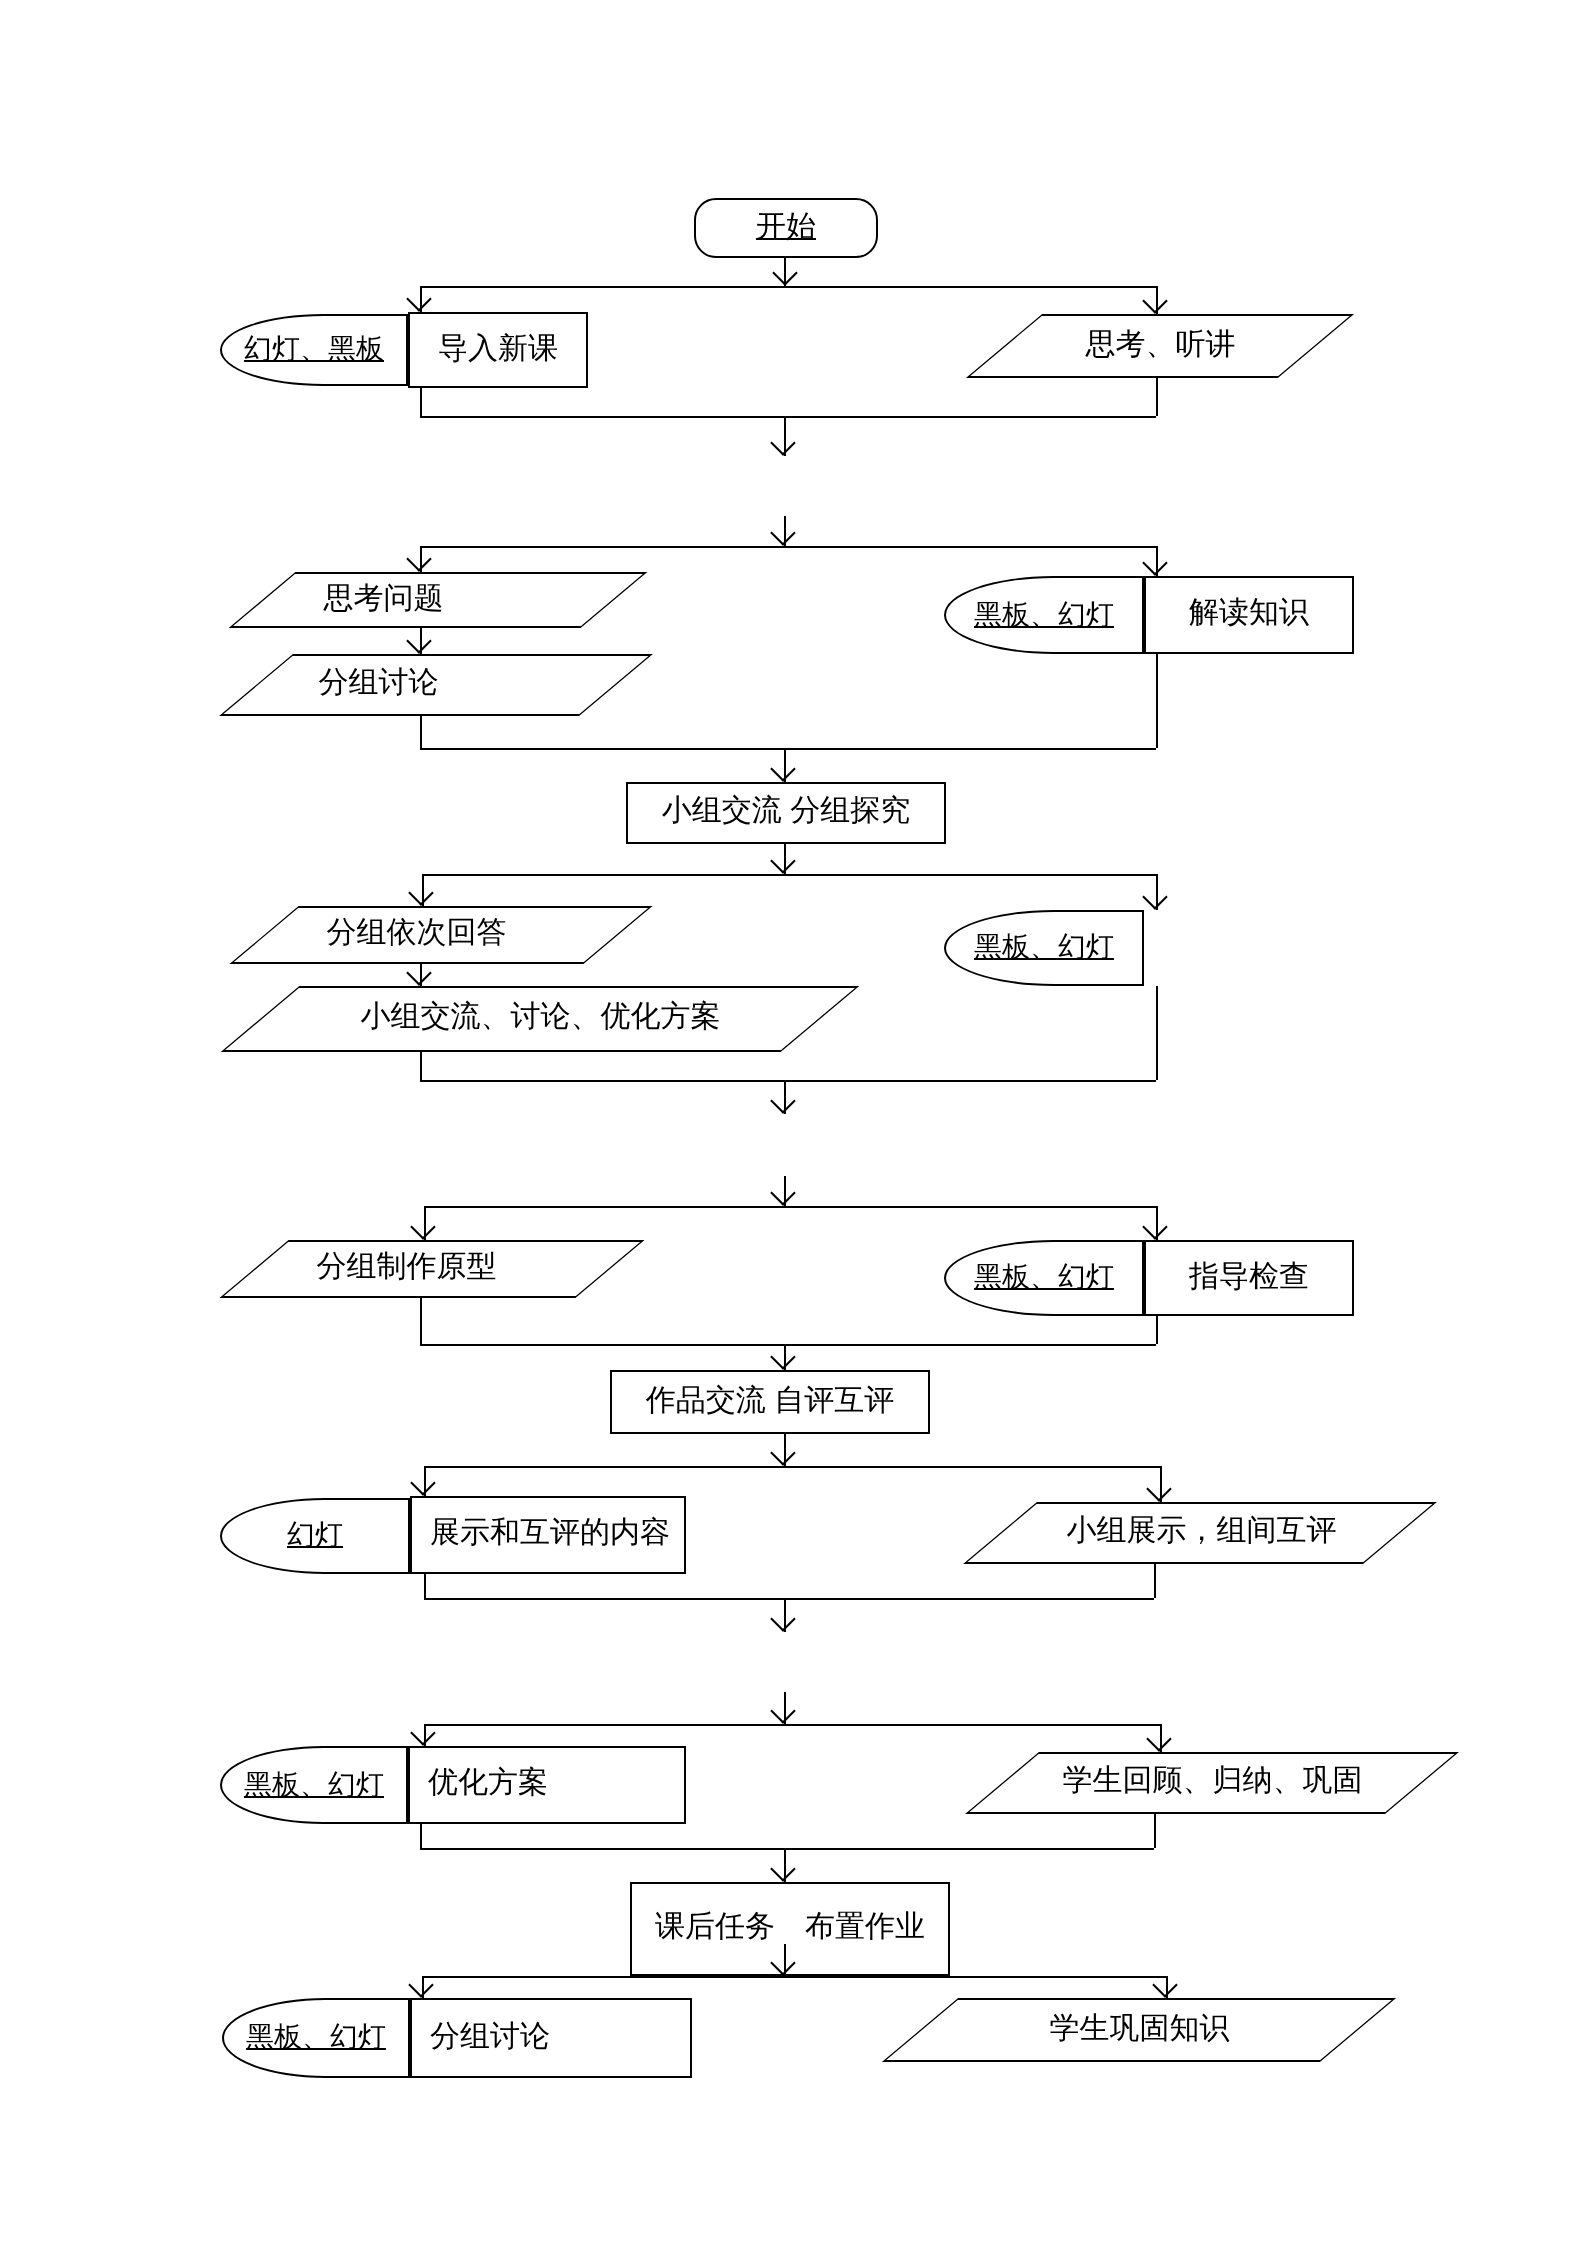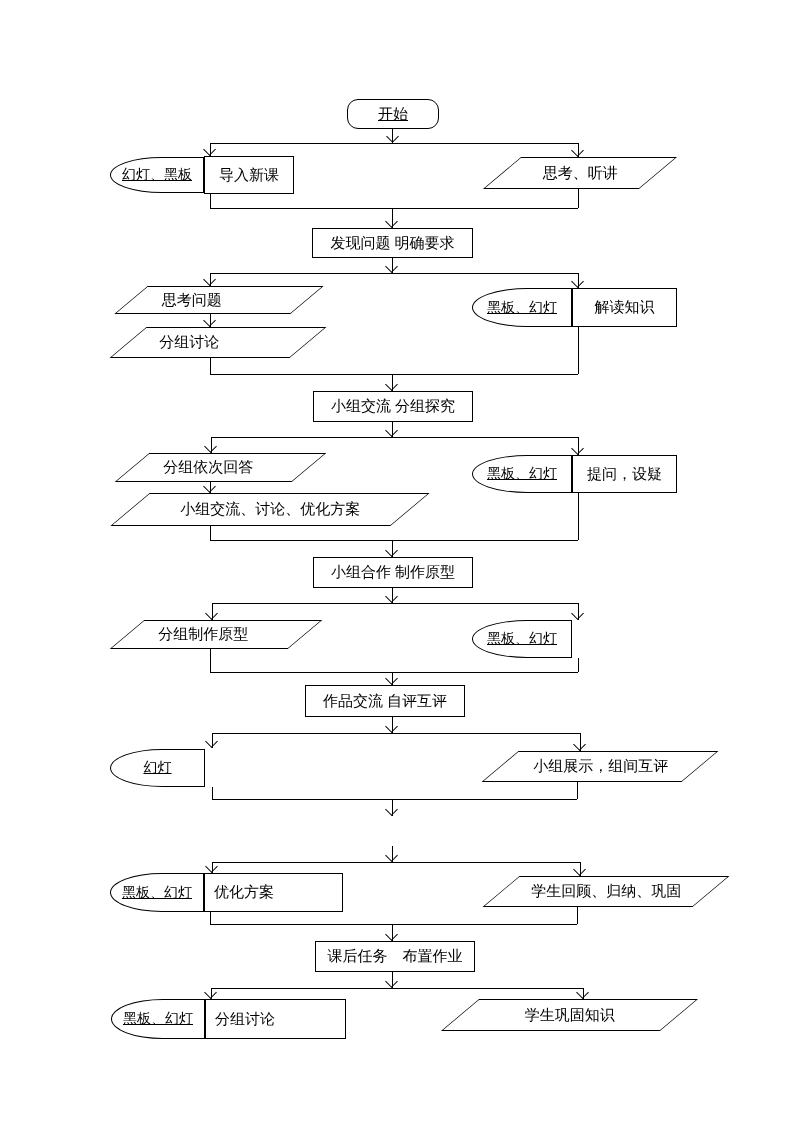--- a/index.html
+++ b/index.html
@@ -34,23 +34,20 @@
 
   <div class="shape media" style="left:110px;top:157px;width:94px;height:36px">
     <span>幻灯、黑板</span>
   </div>
   <div class="shape rect" style="left:204px;top:156px;width:90px;height:38px">
     <span>导入新课</span>
   </div>
   <div class="shape para" style="left:502px;top:157px;width:156px;height:32px">
     <span>思考、听讲</span>
   </div>
-  <div class="shape rect" style="left:312px;top:228px;width:161px;height:30px">
-    <span>发现问题 明确要求</span>
-  </div>
 
   <div class="shape para pl" style="left:131px;top:286px;width:176px;height:28px">
     <span>思考问题</span>
   </div>
   <div class="shape para pl" style="left:128px;top:327px;width:180px;height:31px">
     <span>分组讨论</span>
   </div>
   <div class="shape media" style="left:472px;top:288px;width:100px;height:39px">
     <span>黑板、幻灯</span>
   </div>
@@ -63,54 +60,54 @@
 
   <div class="shape para pl" style="left:132px;top:453px;width:177px;height:29px">
     <span>分组依次回答</span>
   </div>
   <div class="shape para" style="left:130px;top:493px;width:280px;height:33px">
     <span>小组交流、讨论、优化方案</span>
   </div>
   <div class="shape media" style="left:472px;top:455px;width:100px;height:38px">
     <span>黑板、幻灯</span>
   </div>
-  <div class="shape rect" style="left:572px;top:455px;width:105px;height:38px">
-    <span>提问，设疑</span>
-  </div>
-  <div class="shape rect" style="left:313px;top:557px;width:160px;height:31px">
-    <span>小组合作 制作原型</span>
-  </div>
 
   <div class="shape para pl" style="left:127px;top:620px;width:178px;height:29px">
     <span>分组制作原型</span>
   </div>
   <div class="shape media" style="left:472px;top:620px;width:100px;height:38px">
     <span>黑板、幻灯</span>
   </div>
+  <div class="shape rect" style="left:572px;top:620px;width:105px;height:38px">
+    <span>指导检查</span>
+  </div>
   <div class="shape rect" style="left:305px;top:685px;width:160px;height:32px">
     <span>作品交流 自评互评</span>
   </div>
 
   <div class="shape media" style="left:110px;top:749px;width:95px;height:38px">
     <span>幻灯</span>
   </div>
+  <div class="shape rect tl" style="left:205px;top:748px;width:138px;height:39px">
+    <span>展示和互评的内容</span>
+  </div>
   <div class="shape para" style="left:500px;top:751px;width:200px;height:31px">
     <span>小组展示，组间互评</span>
   </div>
 
   <div class="shape media" style="left:110px;top:873px;width:94px;height:39px">
     <span>黑板、幻灯</span>
   </div>
   <div class="shape rect tl" style="left:204px;top:873px;width:139px;height:39px">
     <span>优化方案</span>
   </div>
   <div class="shape para" style="left:501px;top:876px;width:210px;height:31px">
     <span>学生回顾、归纳、巩固</span>
   </div>
-  <div class="shape rect" style="left:315px;top:941px;width:160px;height:31px">
+  <div class="shape rect" style="left:315px;top:941px;width:160px;height:47px">
     <span>课后任务　布置作业</span>
   </div>
 
   <div class="shape media" style="left:111px;top:999px;width:94px;height:40px">
     <span>黑板、幻灯</span>
   </div>
   <div class="shape rect tl" style="left:205px;top:999px;width:141px;height:40px">
     <span>分组讨论</span>
   </div>
   <div class="shape para" style="left:460px;top:999px;width:219px;height:32px">

